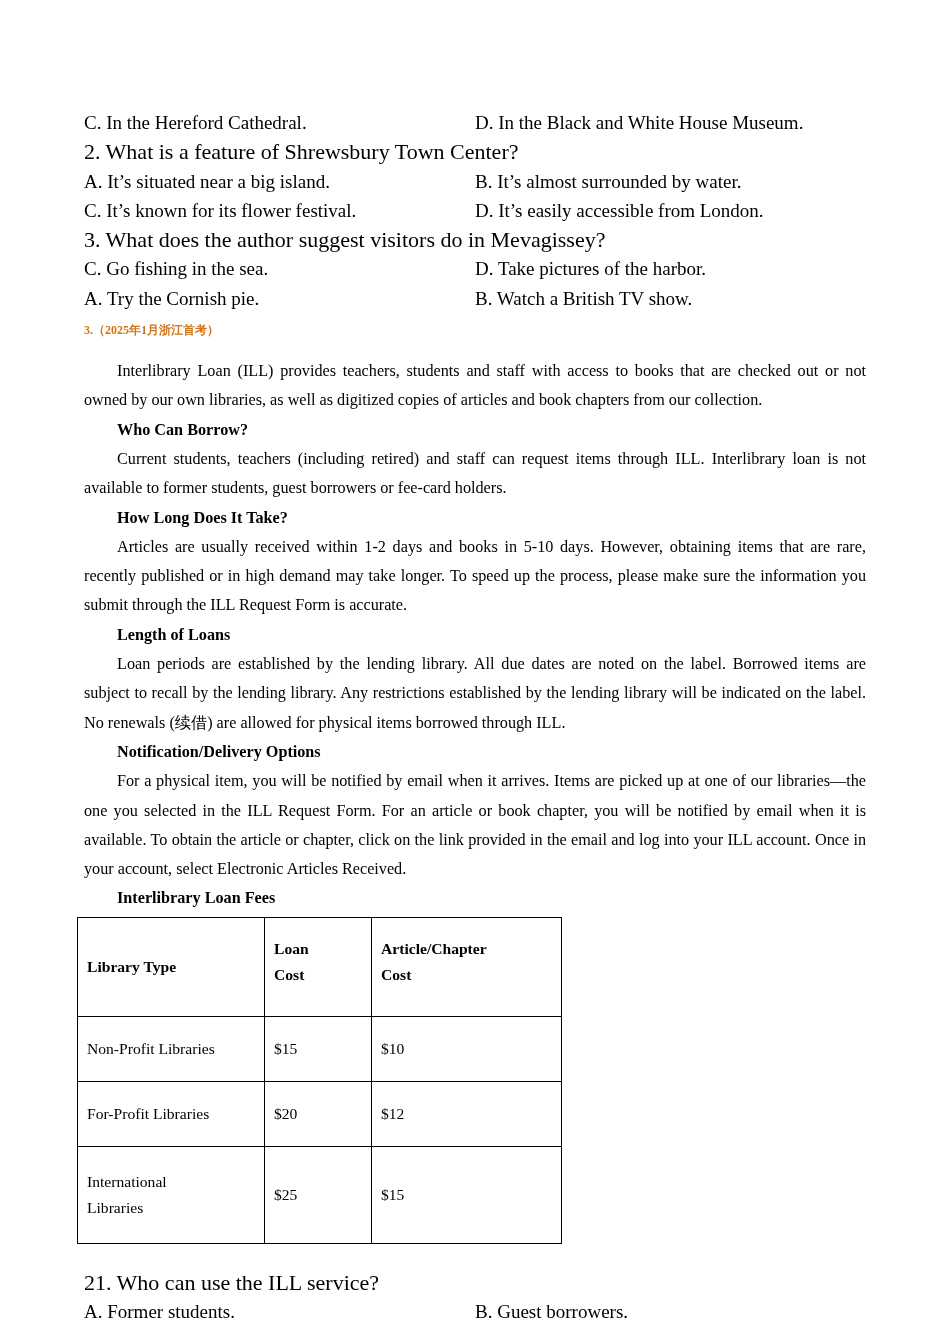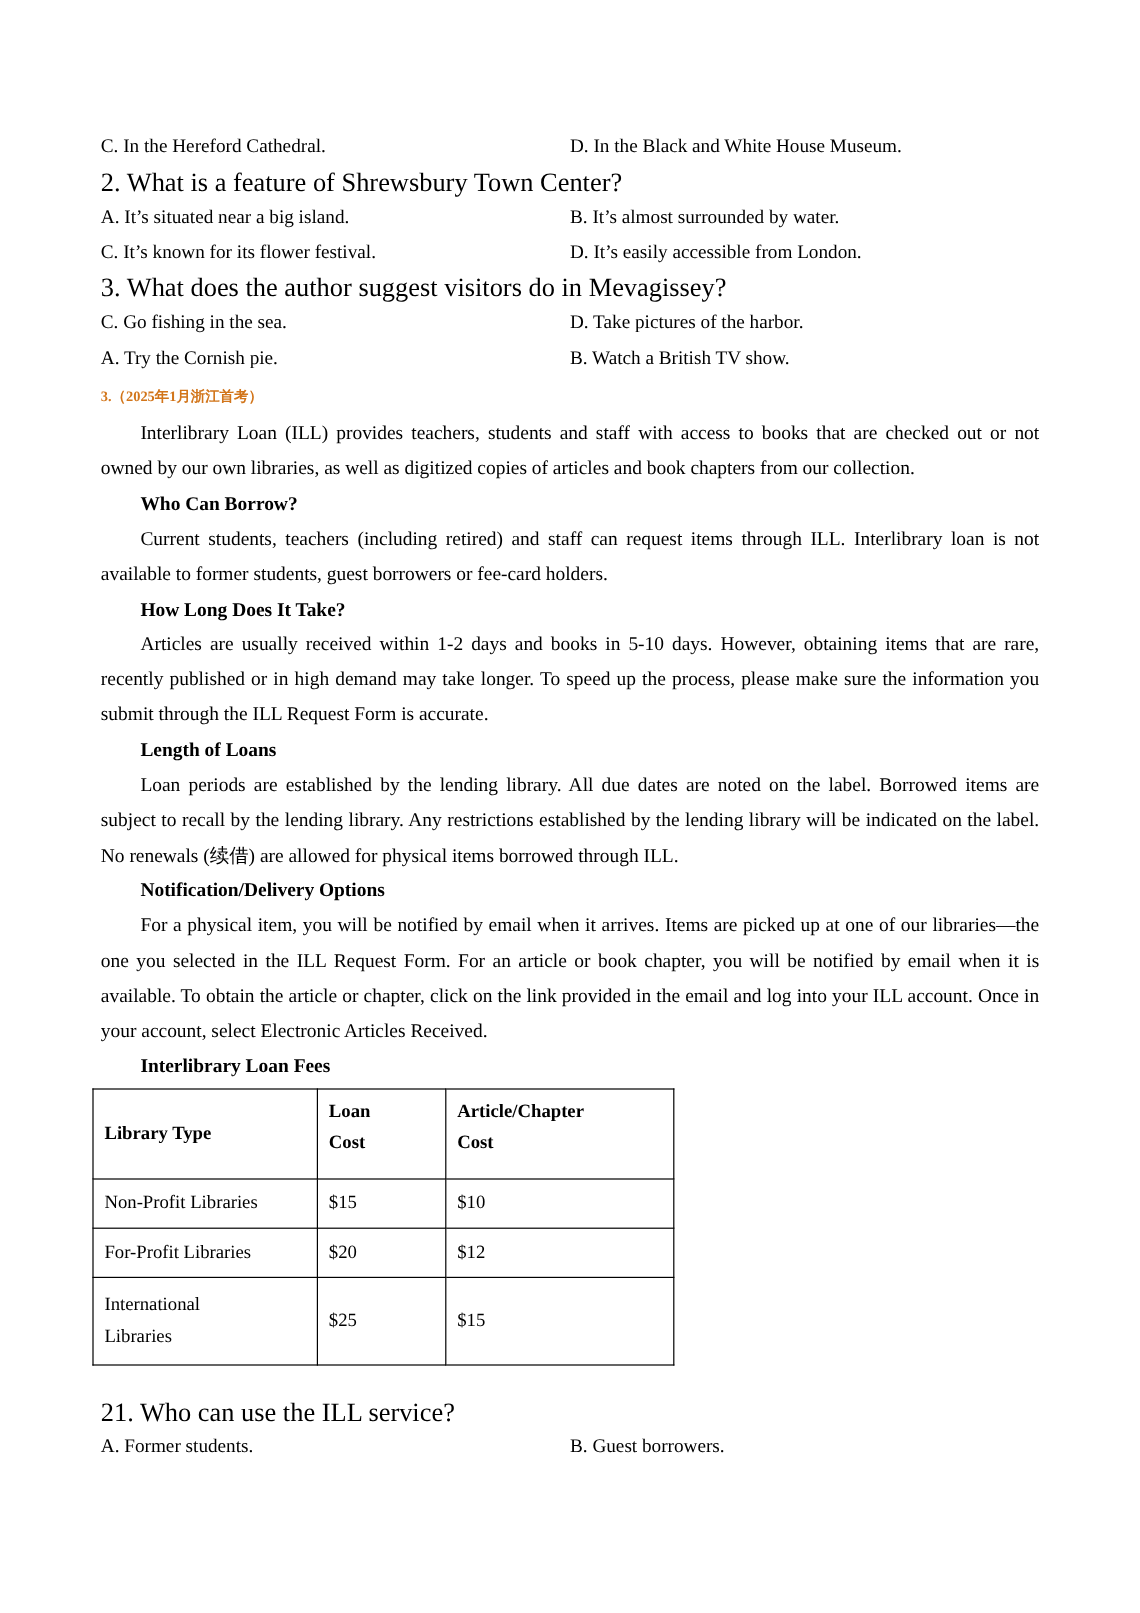--- a/index.html
+++ b/index.html
@@ -33,21 +33,21 @@
   }
 
   
   .q-line {
     font-size: 22px;
     line-height: 29.3px;
     white-space: nowrap;
   }
   .q-row {
     display: flex;
-    font-size: 16px;
+    font-size: 19px;
     line-height: 29.3px;
   }
   .q-row .opt-a {
     width: 391px;
     flex: 0 0 391px;
     white-space: nowrap;
   }
   .q-row .opt-b {
     flex: 1 1 auto;
     white-space: nowrap;
@@ -58,21 +58,21 @@
     font-size: 12px;
     line-height: 30px;
     font-weight: bold;
     color: #D2751A;
     font-family: "Liberation Serif", "DejaVu Serif", serif;
     margin-top: 2px;
   }
 
   
   .passage {
-    margin-top: 2px;
+    margin-top: 12px;
   }
   .para {
     font-size: 16.2px;
     line-height: 29.3px;
     text-align: justify;
     text-justify: inter-word;
     text-indent: 33px;
     margin: 0;
   }
   .sub-head {
@@ -89,21 +89,21 @@
   }
   table.fees {
     border-collapse: collapse;
     width: 427px;
     margin-left: -7px;
     table-layout: fixed;
   }
   table.fees td {
     border: 1.4px solid #000000;
     vertical-align: middle;
-    padding: 6px 9px;
+    padding: 18px 9px;
     font-size: 15.6px;
     line-height: 26px;
   }
   table.fees td.c0 { width: 168px; }
   table.fees td.c1 { width: 88px; }
   table.fees td.c2 { width: 171px; }
   table.fees tr.head td {
     font-weight: bold;
     vertical-align: top;
     height: 62px;

